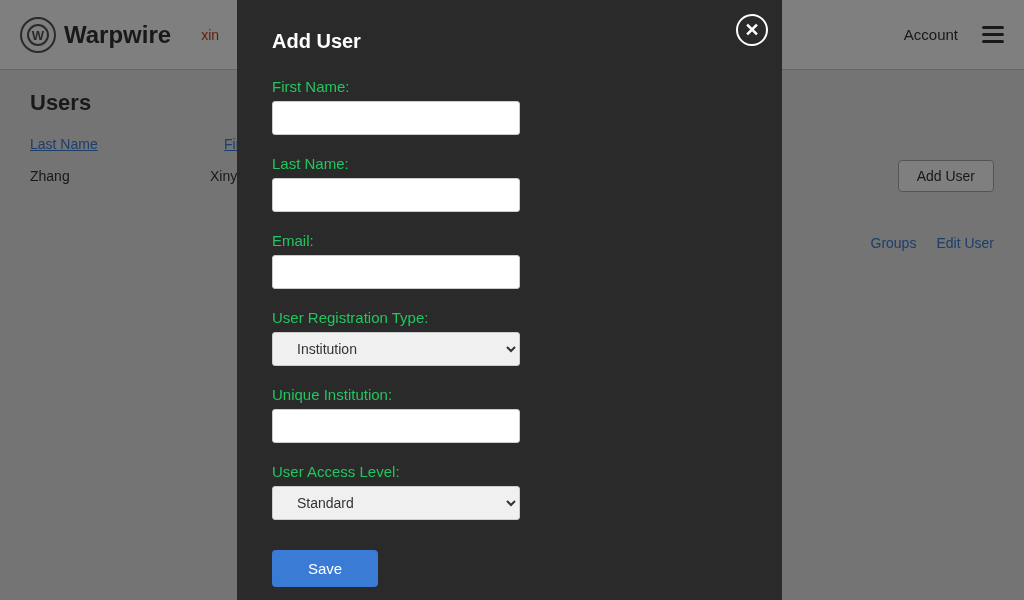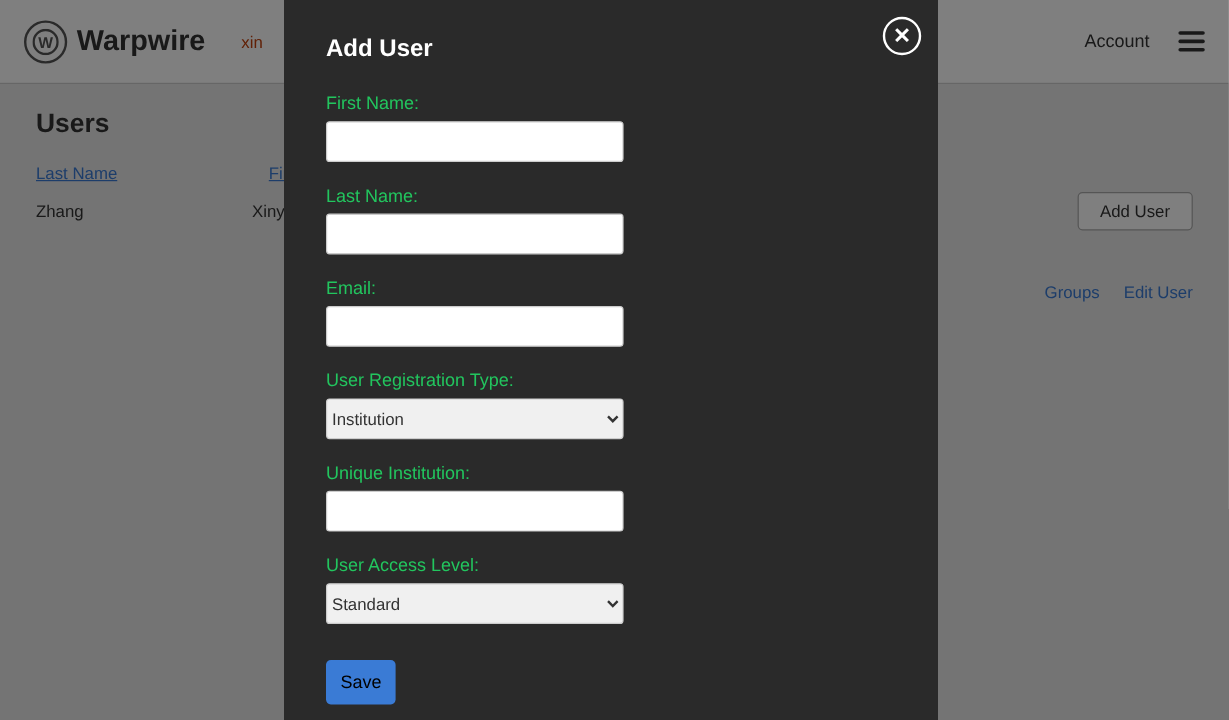--- a/index.html
+++ b/index.html
@@ -241,34 +241,34 @@
       color: #333;
       display: block;
     }
 
     .form-select {
       width: 248px;
       height: 34px;
       background: #f0f0f0;
       border: 1px solid #ccc;
       border-radius: 3px;
-      padding: 0 0;
+      padding: 0 20px;
       font-size: 14px;
       color: #333;
       display: block;
       appearance: auto;
       cursor: pointer;
     }
 
     .btn-save {
       background: #3a7bd5;
-      color: #000000;
+      color: #ffffff;
       border: none;
       border-radius: 4px;
-      padding: 10px 12px;
+      padding: 10px 36px;
       font-size: 15px;
       cursor: pointer;
       margin-top: 10px;
     }
   </style>
 </head>
 <body>
 
 <div class="overlay"></div>
 

